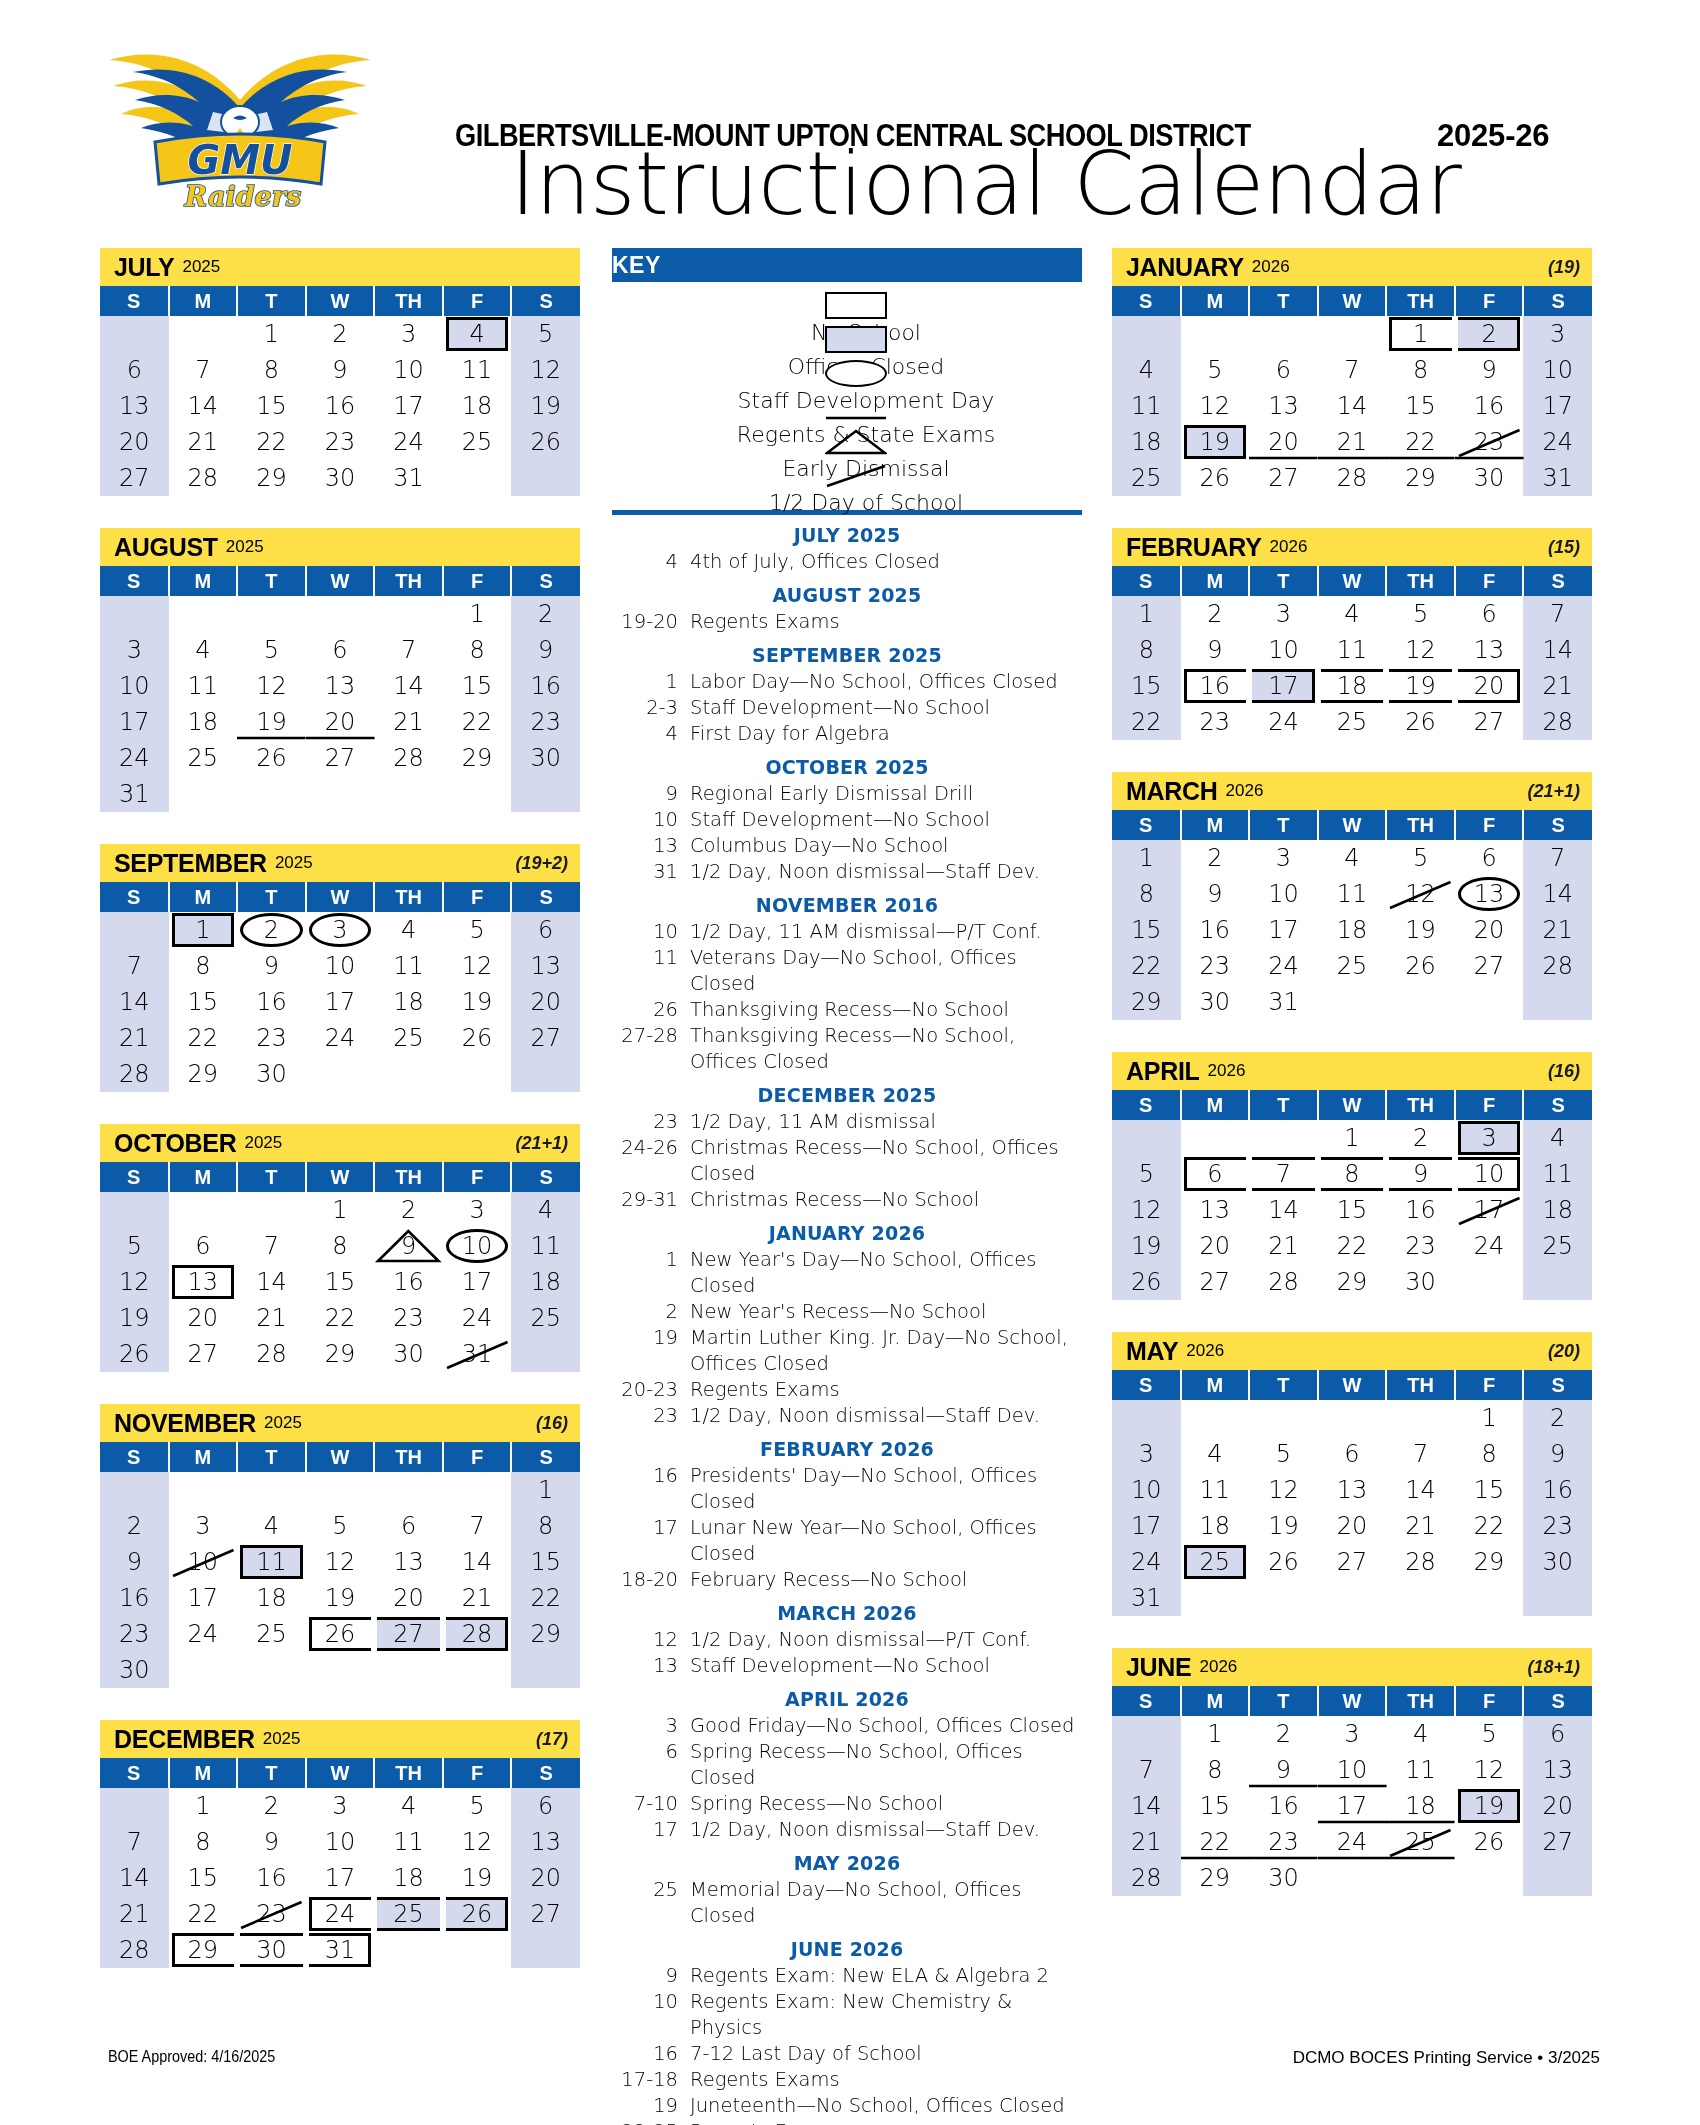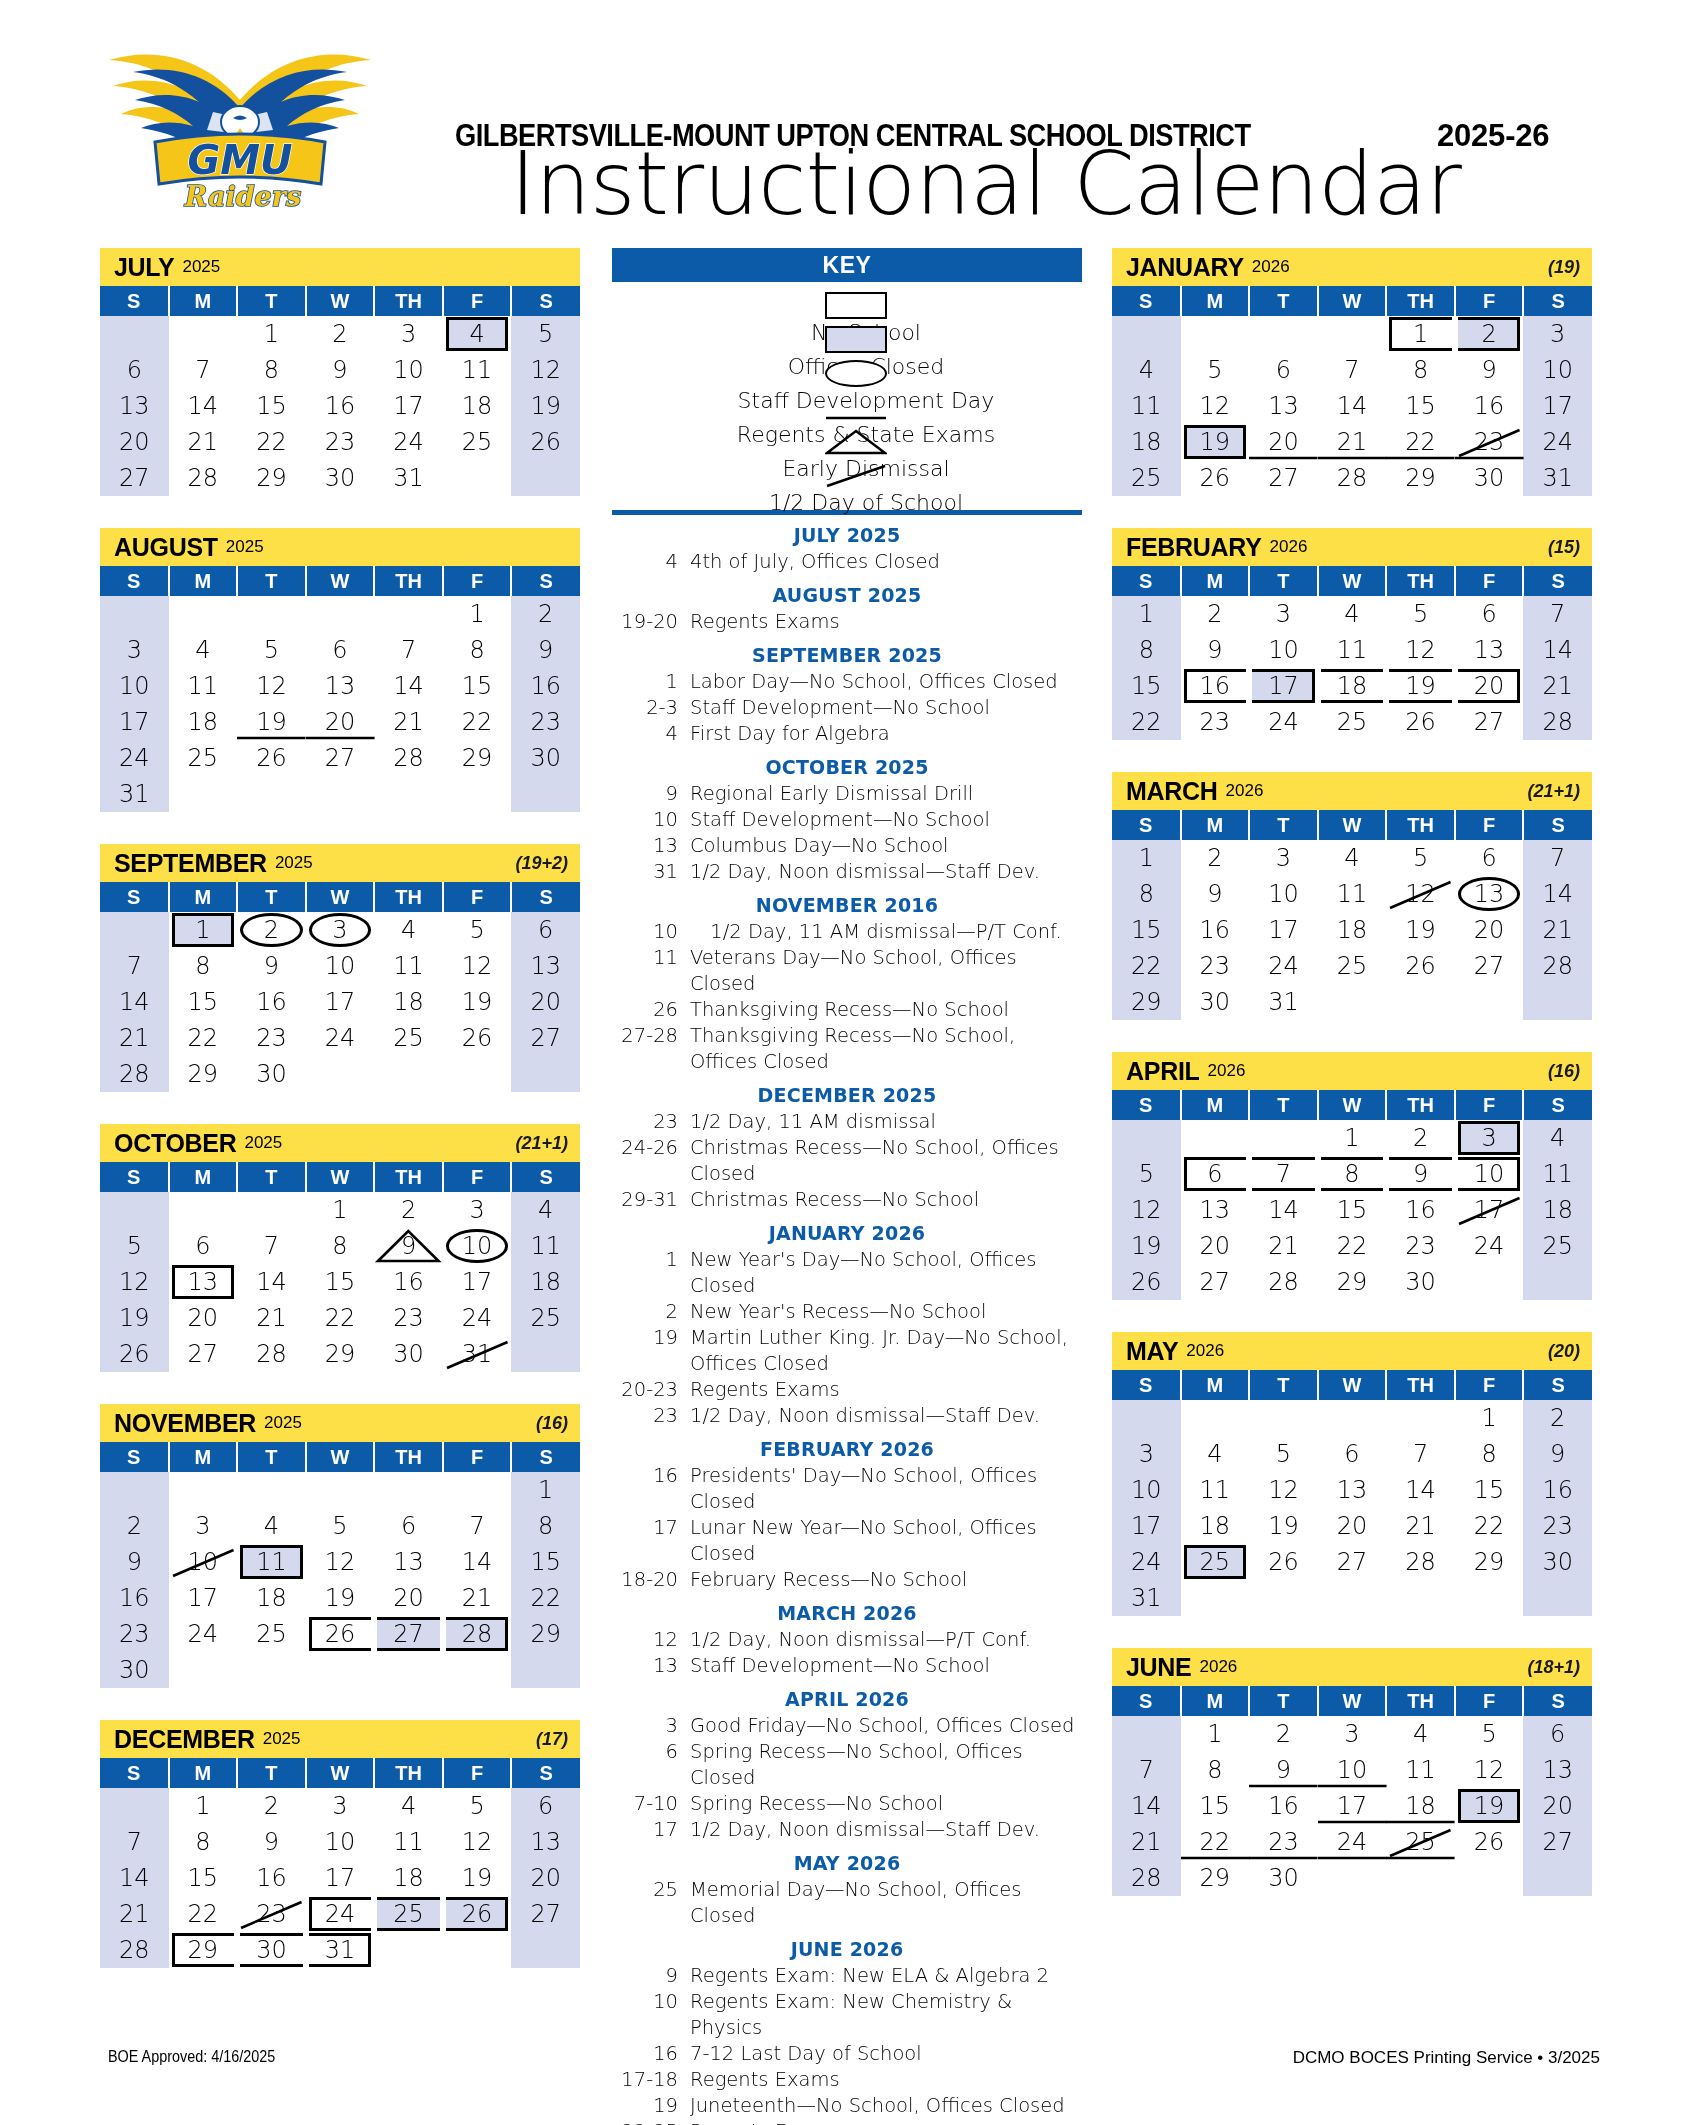--- a/index.html
+++ b/index.html
@@ -79,21 +79,21 @@
   .mk.boxw-start { border:3px solid #000; border-right:none; background:transparent; }
   .mk.boxw-mid { border-top:3px solid #000; border-bottom:3px solid #000; background:transparent; }
   .mk.boxw-end { border:3px solid #000; border-left:none; background:transparent; }
   .mk.ellipse { border:3px solid #000; border-radius:50%; background:transparent; }
   .num { position:relative; z-index:2; }
 
   svg.ov { position:absolute; left:0; top:0; width:100%; height:100%; z-index:3; pointer-events:none; overflow:visible; }
 
   
   .key-bar {
-    background:#0B5BA8; color:#fff; text-align:center;
+    background:#0B5BA8; color:#fff; 
     font-weight:bold; font-size:23px; height:34px; line-height:34px;
     letter-spacing:0.5px;
   }
   .key-list { padding:10px 0 6px 38px; }
   .key-row { display:flex; align-items:center; height:34px;flex-direction:column; }
   .key-sym { width:66px; height:28px; flex:none; position:relative; margin-right:16px; }
   .key-sym .sq { width:62px; height:27px; border:2.5px solid #000; background:#fff; }
   .key-sym .sql { width:62px; height:27px; border:2.5px solid #000; background:#D4D9EE; }
   .key-sym .cir { width:62px; height:27px; border:2.5px solid #000; border-radius:50%; background:#fff; }
   .key-label { font-size:22px; font-family:"DejaVu Sans", sans-serif; font-weight:300; }
@@ -665,21 +665,21 @@
           <div class="note-date">13</div>
           <div class="note-text" style="white-space: pre-line;">Columbus Day—No School</div>
         </div>
         <div class="note-row">
           <div class="note-date">31</div>
           <div class="note-text" style="white-space: pre-line;">1/2 Day, Noon dismissal—Staff Dev.</div>
         </div>
         <div class="note-month">NOVEMBER 2016</div>
         <div class="note-row">
           <div class="note-date">10</div>
-          <div class="note-text" style="white-space: pre-line; text-align: center;">1/2 Day, 11 AM dismissal—P/T Conf.</div>
+          <div class="note-text" style="white-space: pre-line;">1/2 Day, 11 AM dismissal—P/T Conf.</div>
         </div>
         <div class="note-row">
           <div class="note-date">11</div>
           <div class="note-text" style="white-space: pre-line;">Veterans Day—No School, Offices Closed</div>
         </div>
         <div class="note-row">
           <div class="note-date">26</div>
           <div class="note-text" style="white-space: pre-line;">Thanksgiving Recess—No School</div>
         </div>
         <div class="note-row">

